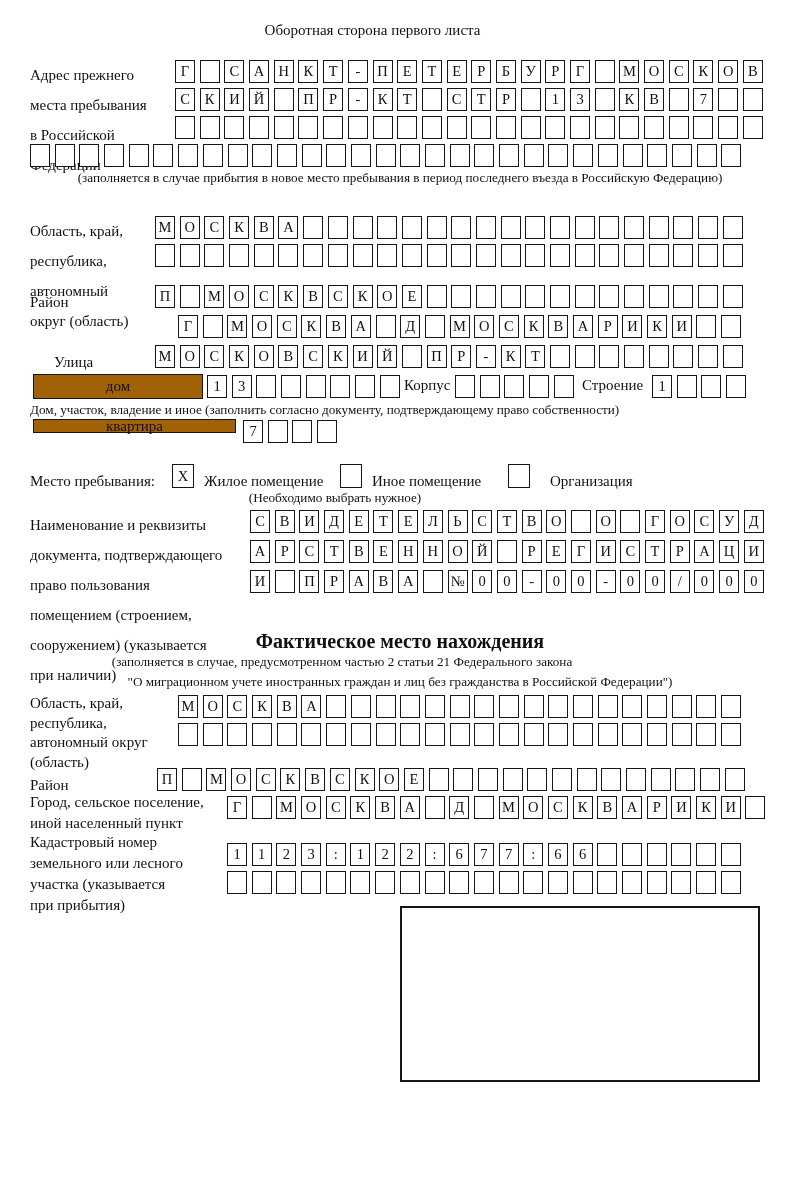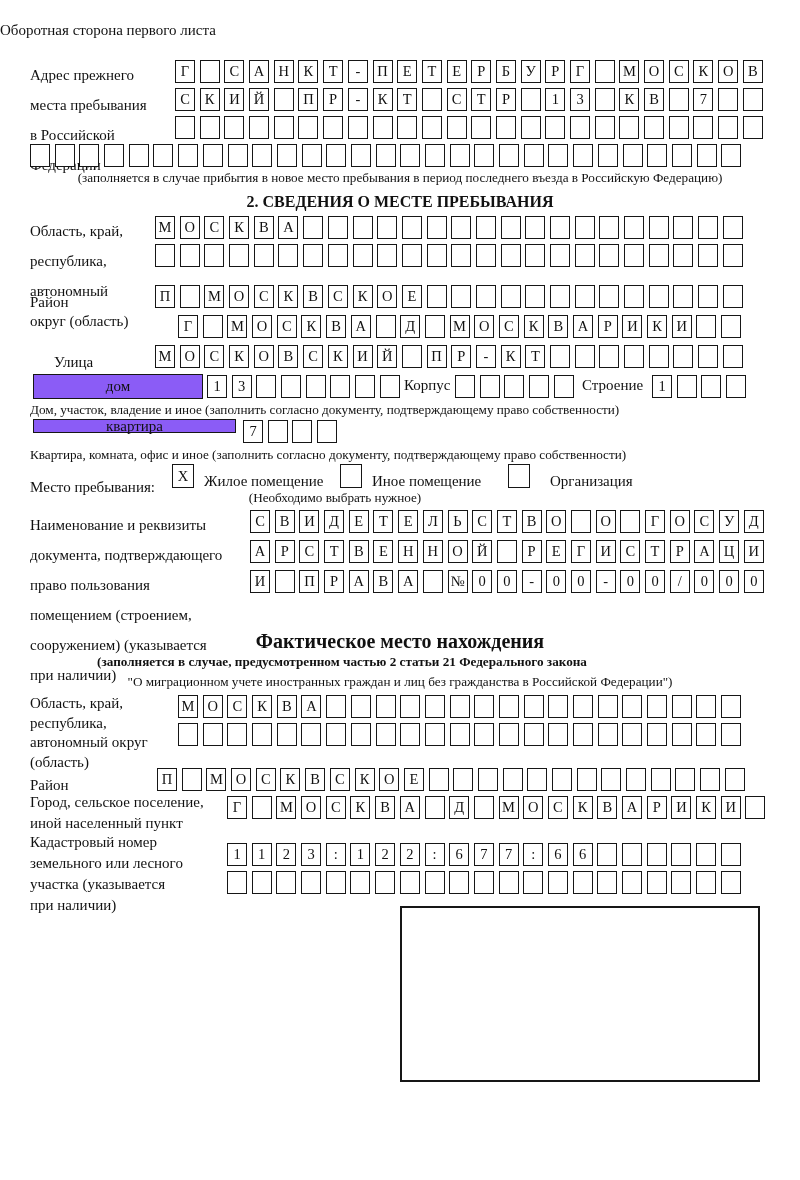--- a/index.html
+++ b/index.html
@@ -13,29 +13,29 @@
   .center{text-align:center;}
   .heading{font-weight:bold;font-size:16px;}
   .cellrow{display:flex;gap:4.7px;}
   .cell{
     display:inline-flex;align-items:center;justify-content:center;flex:0 0 auto;
     width:20px;height:23px;border:1.6px solid #161616;box-sizing:border-box;
     font-size:14.5px;line-height:1;background:#fff;
   }
   .bigbox{
     display:flex;align-items:center;justify-content:center;
-    border:1.9px solid #161616;box-sizing:border-box;font-size:15px;background:#8b5cf6;
+    border:1.9px solid #161616;box-sizing:border-box;font-size:15px;background:#a16207;
   }
   .checkbox{
     display:inline-flex;align-items:center;justify-content:center;
     width:22px;height:24px;border:1.6px solid #161616;box-sizing:border-box;
     font-size:14.5px;background:#fff;
   }
   
-  .p-title{top:22px;left:0;width:745px;text-align:left;font-size:15px;}
+  .p-title{top:22px;left:0;width:745px;text-align:center;font-size:15px;}
   .p-prevlbl{top:60px;left:30px;width:150px;}
   .p-prev1{top:60px;left:175px;}
   .p-prev2{top:88px;left:175px;}
   .p-prev3{top:116px;left:175px;}
   .p-prev4{top:144px;left:30px;}
   .p-prevcap{top:170px;left:0;width:800px;}
   .p-h2{top:193px;left:0;width:800px;}
   .p-reglbl{top:216px;left:30px;}
   .p-reg1{top:216px;left:155px;}
   .p-reg2{top:244px;left:155px;}
@@ -48,34 +48,34 @@
   .p-housebox{top:374px;left:33px;width:170px;height:25px;}
   .p-house{top:375px;left:207px;}
   .p-korlbl{top:377px;left:404px;font-size:15px;}
   .p-kor{top:375px;left:455px;}
   .p-strolbl{top:377px;left:582px;font-size:15px;}
   .p-stro{top:375px;left:652px;}
   .p-housecap{top:402px;left:30px;}
   .p-aptbox{top:419px;left:33px;width:203px;height:14px;}
   .p-apt{top:420px;left:243px;}
   .p-aptcap{top:447px;left:30px;}
-  .p-staylbl{top:466px;left:30px;white-space:nowrap;margin-top:6px;}
+  .p-staylbl{top:466px;left:30px;white-space:nowrap;}
   .p-cb1{top:464px;left:172px;}
   .p-opt1{top:466px;left:204px;white-space:nowrap;}
   .p-cb2{top:464px;left:340px;}
   .p-opt2{top:466px;left:372px;white-space:nowrap;}
   .p-cb3{top:464px;left:508px;}
   .p-opt3{top:466px;left:550px;white-space:nowrap;}
   .p-staycap{top:490px;left:170px;width:330px;}
   .p-doclbl{top:510px;left:30px;width:215px;}
   .p-doc1{top:510px;left:250px;}
   .p-doc2{top:540px;left:250px;}
   .p-doc3{top:570px;left:250px;}
   .p-h3{top:630px;left:0;width:800px;font-size:20px;}
-  .p-factcap1{top:654px;left:0;width:684px;font-weight:bold;}
+  .p-factcap1{top:654px;left:0;width:684px;}
   .p-factcap2{top:674px;left:0;width:800px;}
   .p-freglbl{top:694px;left:30px;line-height:19.5px;}
   .p-freg1{top:695px;left:178px;}
   .p-freg2{top:723px;left:178px;}
   .p-fdislbl{top:770px;left:30px;}
   .p-fdis{top:768px;left:157px;}
   .p-fcitylbl{top:792px;left:30px;line-height:21px;}
   .p-fcity{top:796px;left:227px;}
   .p-cadlbl{top:832px;left:30px;line-height:21px;}
   .p-cad1{top:843px;left:227px;}
@@ -198,21 +198,20 @@
       <span class="cell"></span>
       <span class="cell"></span>
       <span class="cell"></span>
       <span class="cell"></span>
       <span class="cell"></span>
       <span class="cell"></span>
       <span class="cell"></span>
     </div>
   <div class="abs caption center p-prevcap">(заполняется в случае прибытия в новое место пребывания в период последнего въезда в Российскую Федерацию)</div>
 
-  <div class="abs heading center p-h2">2. СВЕДЕНИЯ О МЕСТЕ ПРЕБЫВАНИЯ</div>
 
   <div class="abs label p-reglbl">Область, край,
 республика,
 автономный
 округ (область)</div>
   <div class="abs cellrow p-reg1">
       <span class="cell">М</span>
       <span class="cell">О</span>
       <span class="cell">С</span>
       <span class="cell">К</span>
@@ -374,21 +373,20 @@
     </div>
   <div class="abs caption p-housecap">Дом, участок, владение и иное (заполнить согласно документу, подтверждающему право собственности)</div>
 
   <div class="abs bigbox p-aptbox">квартира</div>
   <div class="abs cellrow p-apt">
       <span class="cell">7</span>
       <span class="cell"></span>
       <span class="cell"></span>
       <span class="cell"></span>
     </div>
-  <div class="abs caption p-aptcap">Квартира, комната, офис и иное (заполнить согласно документу, подтверждающему право собственности)</div>
 
   <div class="abs label p-staylbl">Место пребывания:</div>
   <span class="abs checkbox p-cb1">X</span>
   <div class="abs label p-opt1">Жилое помещение</div>
   <span class="abs checkbox p-cb2"></span>
   <div class="abs label p-opt2">Иное помещение</div>
   <span class="abs checkbox p-cb3"></span>
   <div class="abs label p-opt3">Организация</div>
   <div class="abs caption center p-staycap">(Необходимо выбрать нужное)</div>
 
@@ -578,21 +576,21 @@
       <span class="cell">Р</span>
       <span class="cell">И</span>
       <span class="cell">К</span>
       <span class="cell">И</span>
       <span class="cell"></span>
     </div>
 
   <div class="abs label p-cadlbl">Кадастровый номер
 земельного или лесного
 участка (указывается
-при наличии)</div>
+при прибытия)</div>
   <div class="abs cellrow p-cad1">
       <span class="cell">1</span>
       <span class="cell">1</span>
       <span class="cell">2</span>
       <span class="cell">3</span>
       <span class="cell">:</span>
       <span class="cell">1</span>
       <span class="cell">2</span>
       <span class="cell">2</span>
       <span class="cell">:</span>

